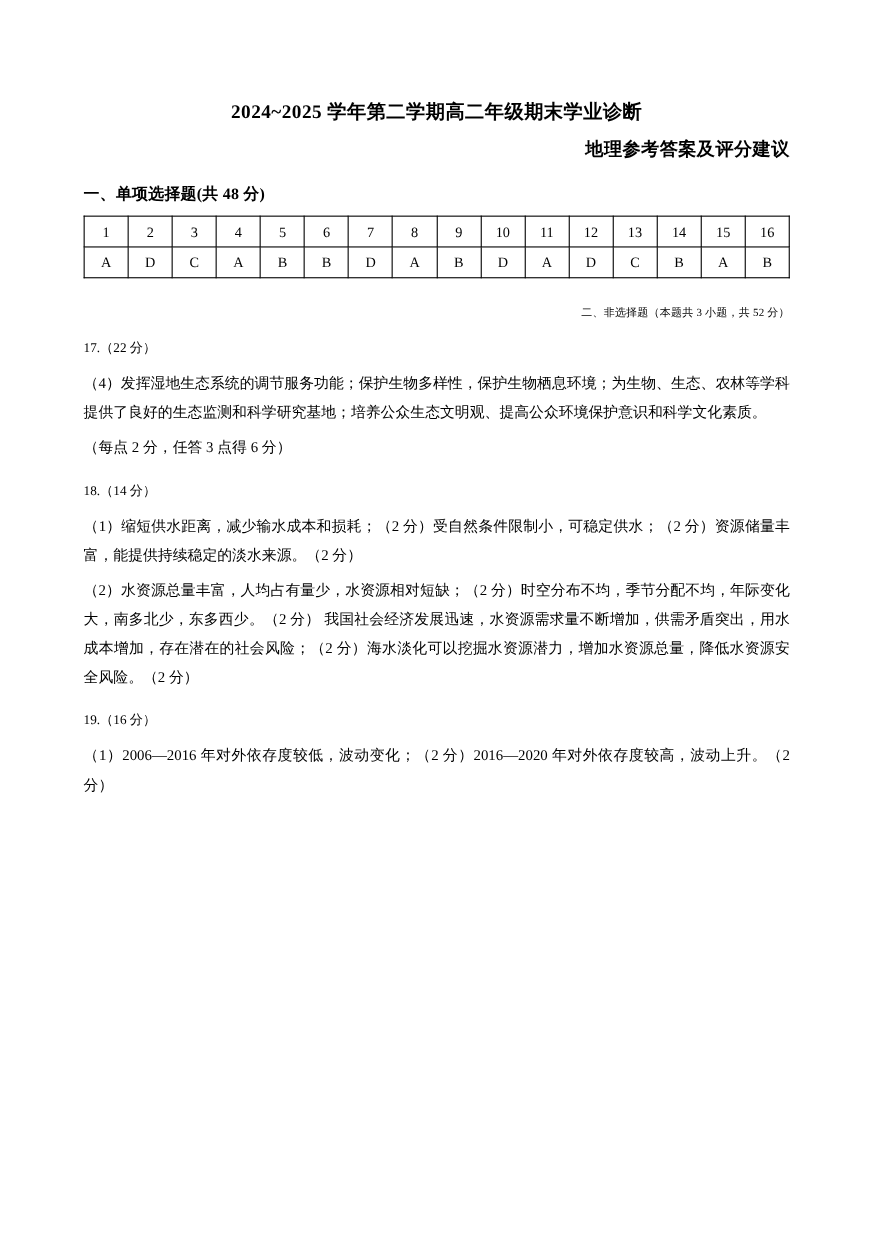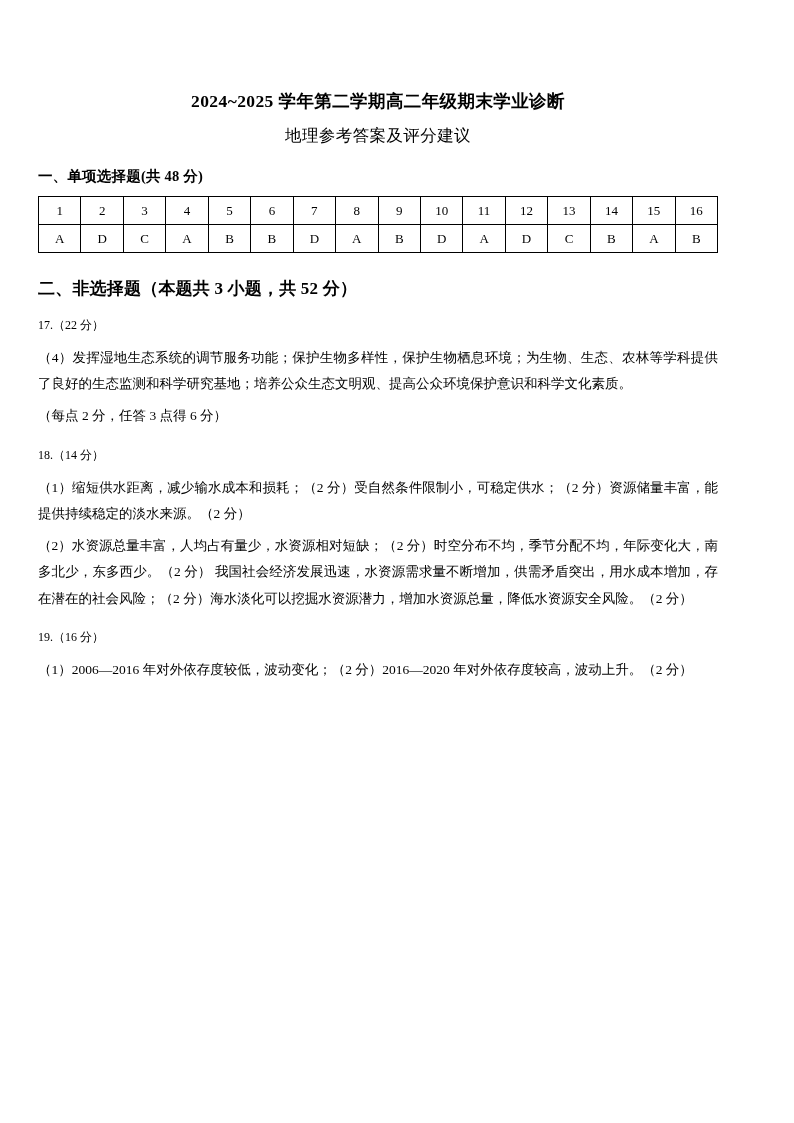--- a/index.html
+++ b/index.html
@@ -11,49 +11,50 @@
     height: 1123px;
     background: #ffffff;
     font-family: "Liberation Serif", "DejaVu Serif", serif;
     color: #000000;
   }
   .page {
     position: relative;
     width: 794px;
     height: 1123px;
     box-sizing: border-box;
-    padding: 88px 76px 60px 38px;
+    padding: 88px 76px 60px 76px;
   }
   .doc-title {
     text-align: center;
     font-size: 17.5px;
     font-weight: bold;
     letter-spacing: 0.4px;
     margin: 0 0 10px 0;
     line-height: 1.5;
   }
   .doc-subtitle {
-    text-align: center;
+    text-align: right;
     font-size: 16.5px;
-    font-weight: normal;
+    font-weight: bold;
     letter-spacing: 0.4px;
     margin: 0 0 18px 0;
     line-height: 1.5;
   }
   .section-heading {
     font-size: 14.5px;
     font-weight: bold;
     margin: 16px 0 10px 0;
     letter-spacing: 0.2px;
   }
   .section-heading-2 {
-    font-size: 17px;
-    font-weight: bold;
+    font-size: 10px;
+    font-weight: normal;
     margin: 24px 0 14px 0;
     letter-spacing: 0.2px;
+    text-align: right;
   }
   table.answer-table {
     border-collapse: collapse;
     width: 100%;
     table-layout: fixed;
     margin: 6px 0 8px 0;
   }
   table.answer-table td {
     border: 1px solid #000;
     height: 25px;

